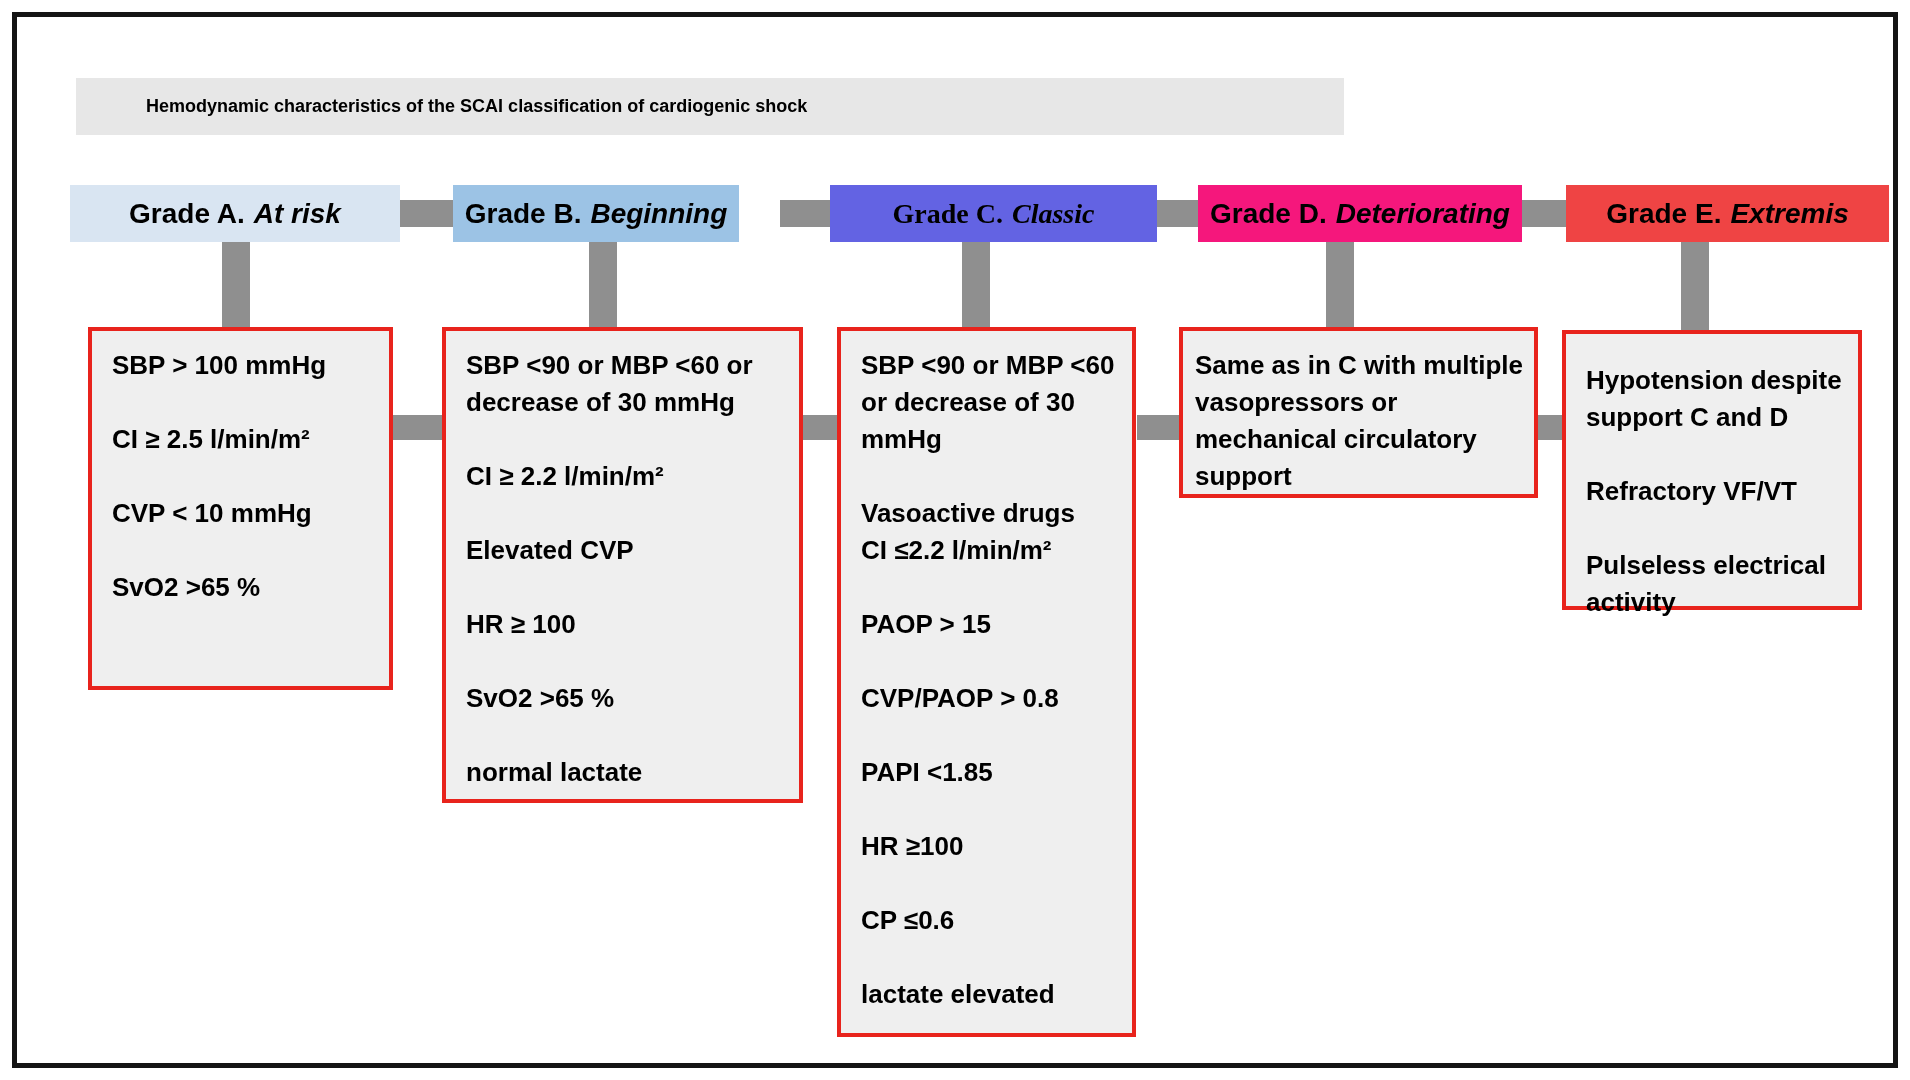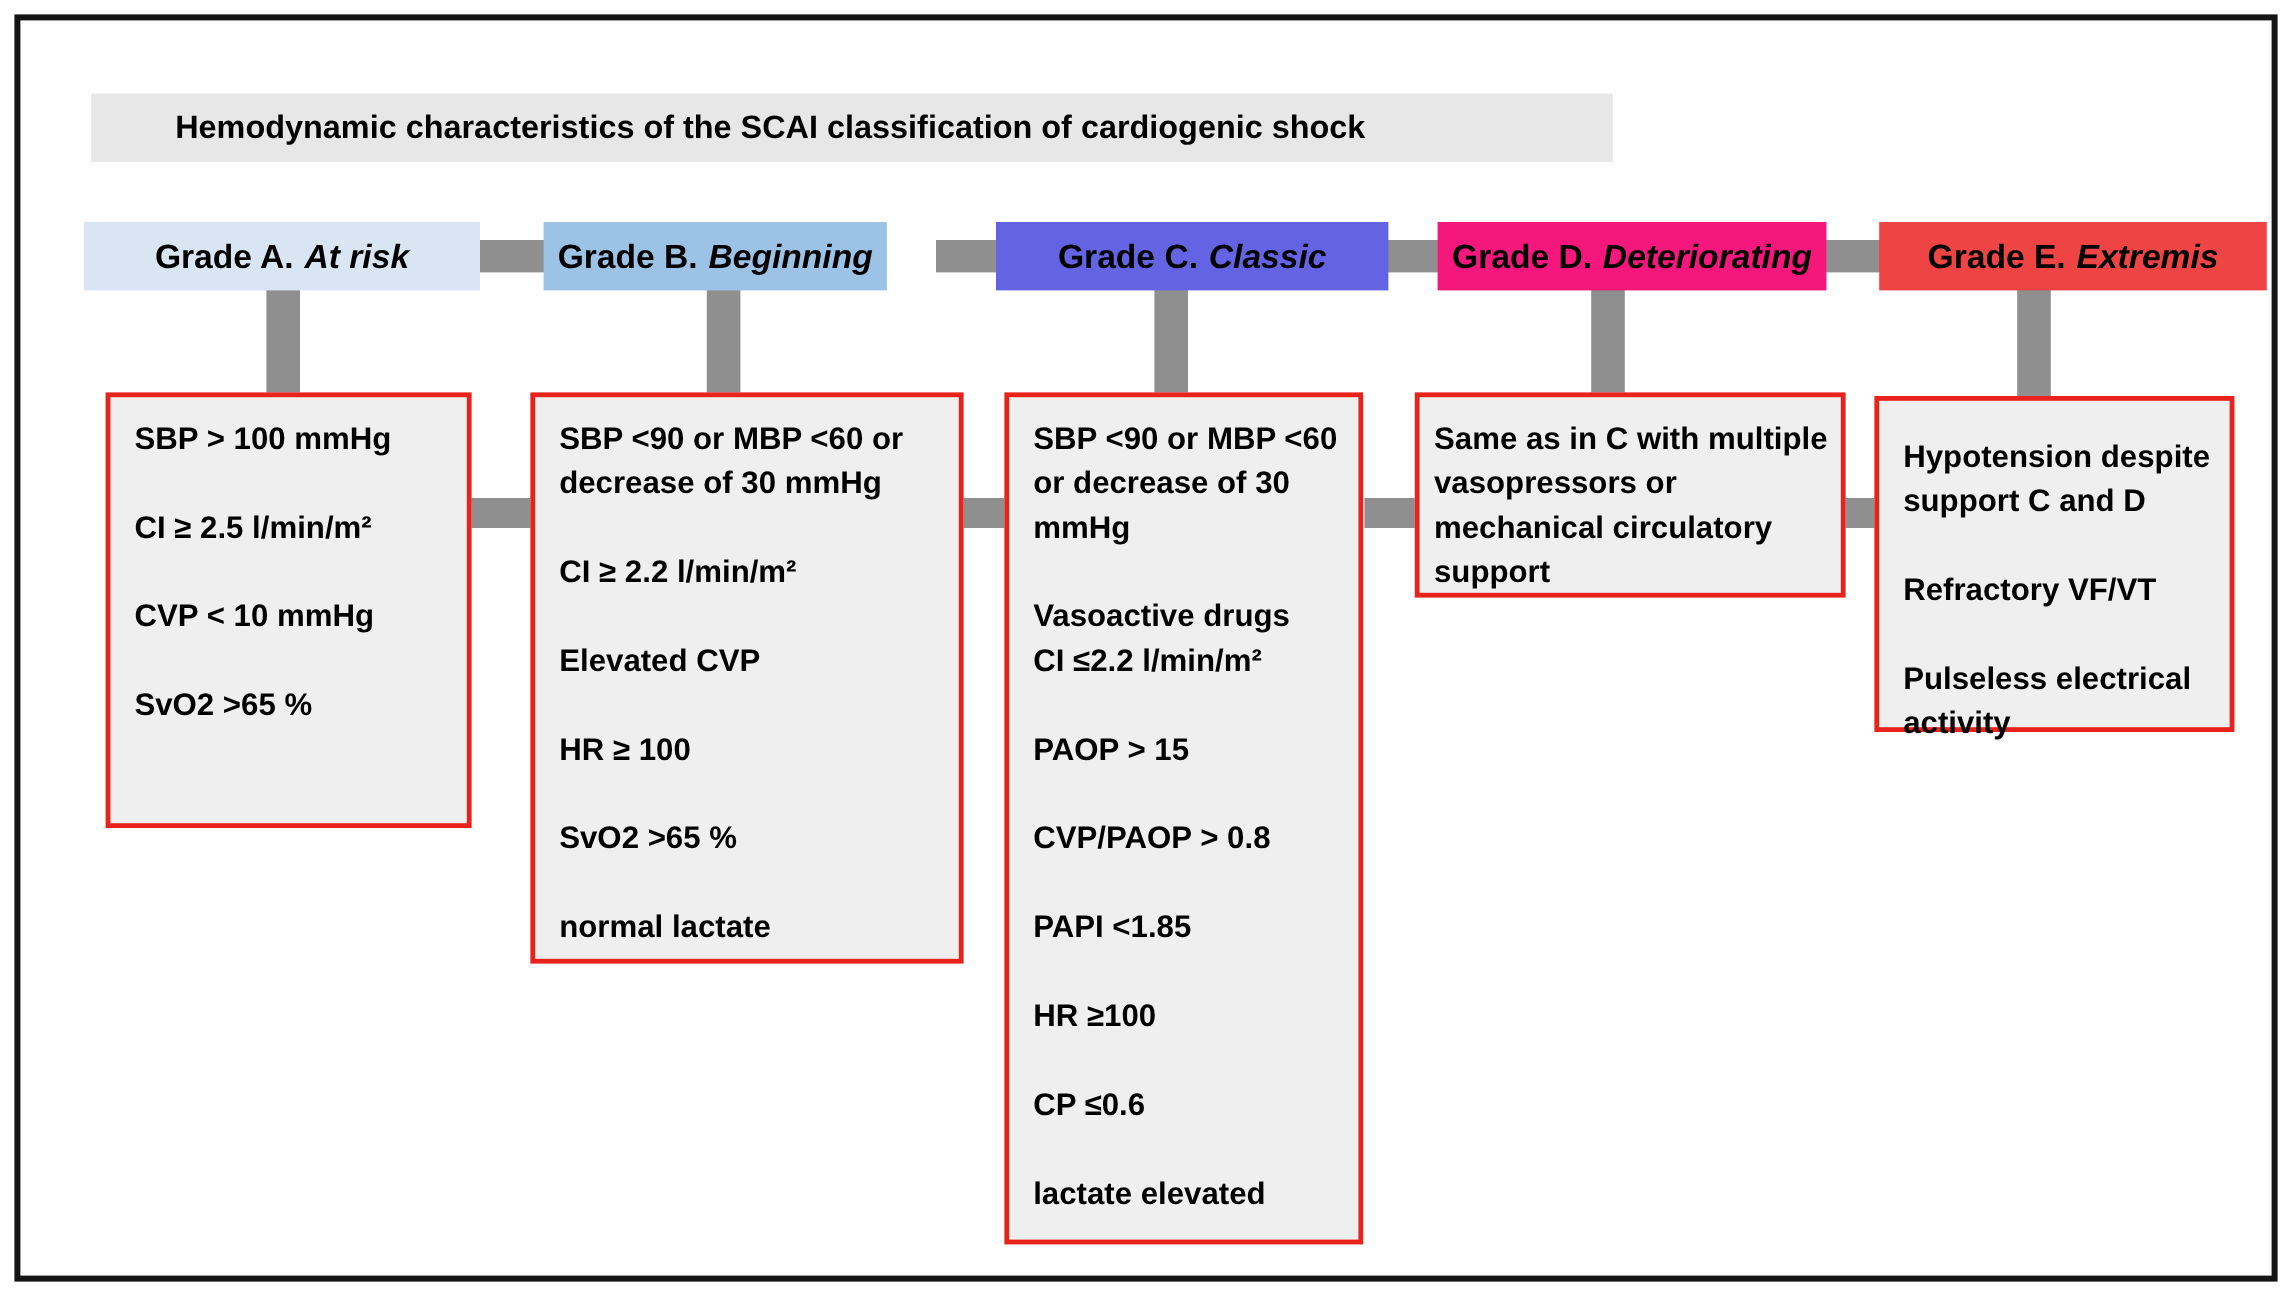--- a/index.html
+++ b/index.html
@@ -14,33 +14,33 @@
   #frame{
     position:absolute;left:12px;top:12px;right:12px;bottom:12px;
     border:5px solid #141414;
     background:#ffffff;
   }
   #title-bar{
     position:absolute;left:76px;top:78px;width:1268px;height:57px;
     background:#e7e7e7;
     display:flex;align-items:center;
     padding-left:70px;box-sizing:border-box;
-    font-size:27px;font-weight:bold;
+    font-size:18px;font-weight:bold;
     z-index:2;
   }
   .hdr{
     position:absolute;top:185px;height:57px;
     display:flex;align-items:center;justify-content:center;
     font-size:28px;font-weight:bold;white-space:nowrap;
     z-index:2;
   }
   .hdr .it{font-style:italic;margin-left:9px;}
   .hdr-a{left:70px;width:330px;}
   .hdr-b{left:453px;width:286px;}
-  .hdr-c{left:830px;width:327px;}
+  .hdr-c{left:830px;width:327px;font-family:Liberation Serif, serif;}
   .hdr-d{left:1198px;width:324px;}
   .hdr-e{left:1566px;width:323px;}
   .conn{position:absolute;background:#8f8f8f;z-index:1;}
   .hconn-top{top:200px;height:27px;}
   .ht-ab{left:398px;width:57px;}
   .ht-bc{left:780px;width:52px;}
   .ht-cd{left:1155px;width:45px;}
   .ht-de{left:1520px;width:48px;}
   .vconn{top:240px;height:92px;width:28px;}
   .v-a{left:222px;}

